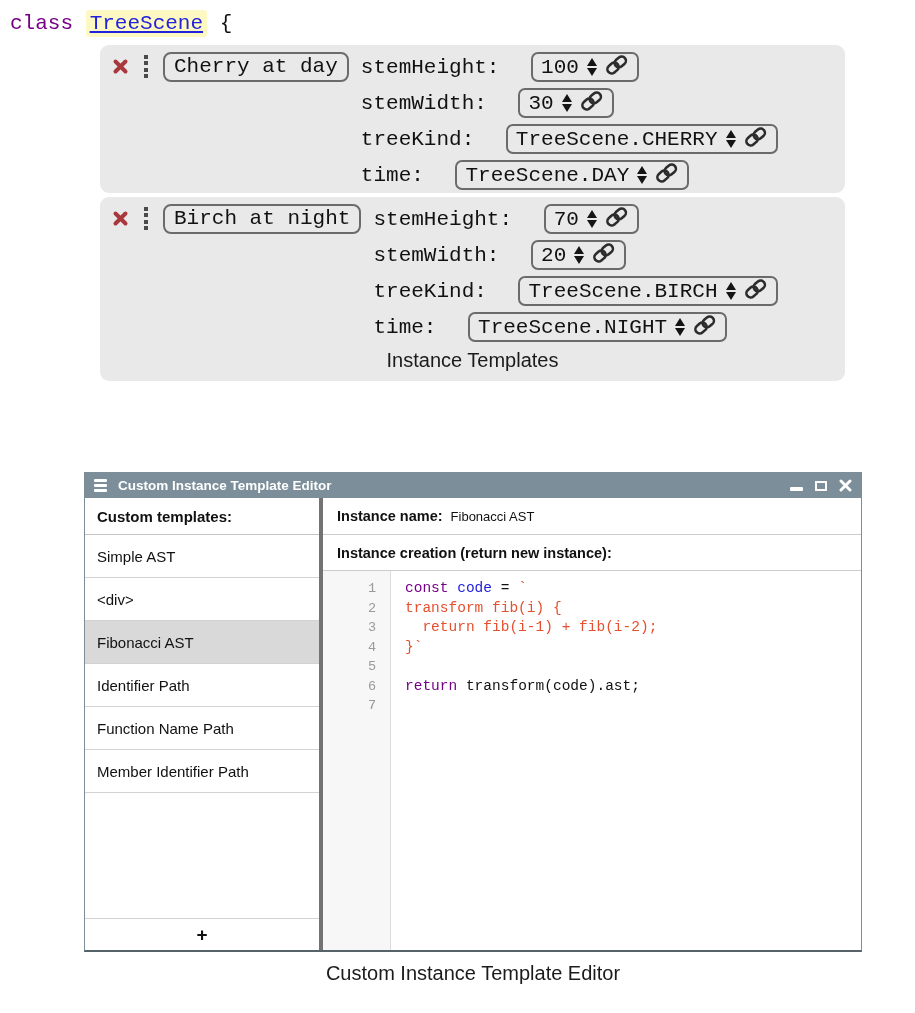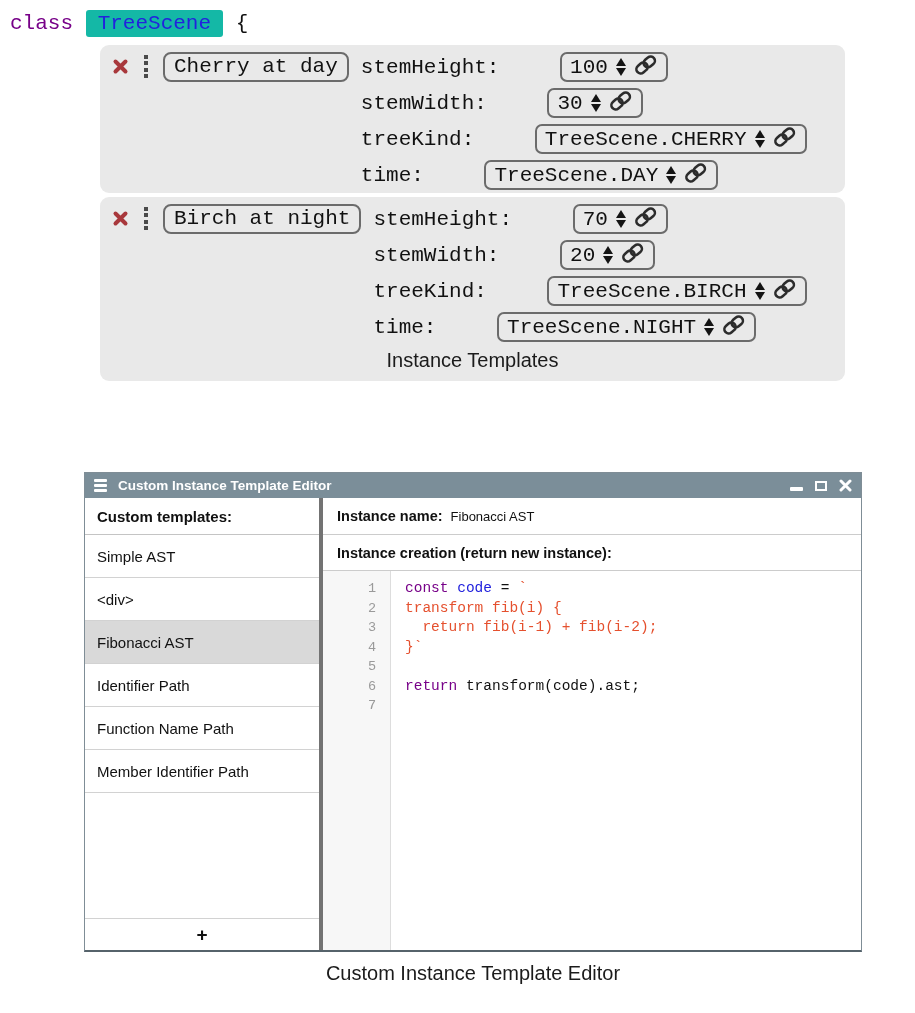--- a/index.html
+++ b/index.html
@@ -2,35 +2,35 @@
 <html><head>
 <meta charset="utf-8">
 <style>
   * { margin:0; padding:0; box-sizing:border-box; }
   html,body { background:#fff; }
   body { width:915px; height:1013px; position:relative; font-family:"Liberation Sans", sans-serif; color:#111; overflow:hidden; }
 
   
   .class-line { position:absolute; left:10px; top:12px; font-family:"Liberation Mono","DejaVu Sans Mono",monospace; font-size:21px; white-space:pre; }
   .kw-purple { color:#770088; }
-  .tok-class { color:#2222dd; background:#14b8a6; padding:2px 12px; border-radius:3px; }
+  .tok-class { color:#2222dd; background:#fef9c3; padding:2px 4px; border-radius:3px;text-decoration:underline; }
 
   .tmpl { position:absolute; left:100px; width:745px; background:#e9e9e9; border-radius:9px; padding:4px 4px 0 0; }
   .tmpl-1 { top:45px; height:148px; }
   .tmpl-2 { top:197px; height:184px; }
   .tmpl-inner { display:flex; align-items:flex-start; }
   .tmpl-controls { display:flex; align-items:center; height:35px; padding-left:12px; gap:15px; flex:none; }
   .x-btn { display:inline-flex; cursor:pointer; }
   .drag-handle { display:inline-flex; flex-direction:column; gap:2.5px; cursor:grab; }
   .drag-handle i { width:4px; height:4px; background:#4a4a4a; display:block; }
   .name-btn { font-family:"Liberation Mono","DejaVu Sans Mono",monospace; font-size:21px; border:2px solid #6b6b6b; border-radius:8px; padding:0 9px; height:30px; display:inline-flex; align-items:center; background:transparent; color:#111; white-space:pre; }
   .fields { display:flex; flex-direction:column; margin-left:12px; }
-  .field-row { display:flex; align-items:center; height:36px; gap:4px; }
+  .field-row { display:flex; align-items:center; height:36px; gap:19px; }
   .field-label { font-family:"Liberation Mono","DejaVu Sans Mono",monospace; font-size:21px; white-space:pre; }
-  .widget { display:inline-flex; align-items:center; gap:8px; border:2px solid #6b6b6b; border-radius:7px; padding:0 8px; height:30px;margin-left:44px; }
+  .widget { display:inline-flex; align-items:center; gap:8px; border:2px solid #6b6b6b; border-radius:7px; padding:0 8px; height:30px; }
   .widget-value { font-family:"Liberation Mono","DejaVu Sans Mono",monospace; font-size:21px; white-space:pre; }
   .stepper { display:inline-flex; flex-direction:column; align-items:center; cursor:pointer; }
   .tri-up { width:0; height:0; border-left:5.5px solid transparent; border-right:5.5px solid transparent; border-bottom:8px solid #141414; margin-bottom:2px; }
   .tri-down { width:0; height:0; border-left:5.5px solid transparent; border-right:5.5px solid transparent; border-top:8px solid #141414; }
   .caption-top { position:absolute; left:100px; width:745px; top:349px; text-align:center; font-size:20px; color:#1b1b1b; }
 
   
   .window { position:absolute; left:84px; top:472px; width:778px; height:480px; border:1px solid #7f8d96; border-bottom:2px solid #56636b; background:#fff; display:flex; flex-direction:column; }
   .titlebar { height:25px; background:#7b8e99; display:flex; align-items:center; padding:0 9px; flex:none; }
   .menu-icon { display:inline-flex; flex-direction:column; gap:2.5px; margin-right:11px; cursor:pointer; }

